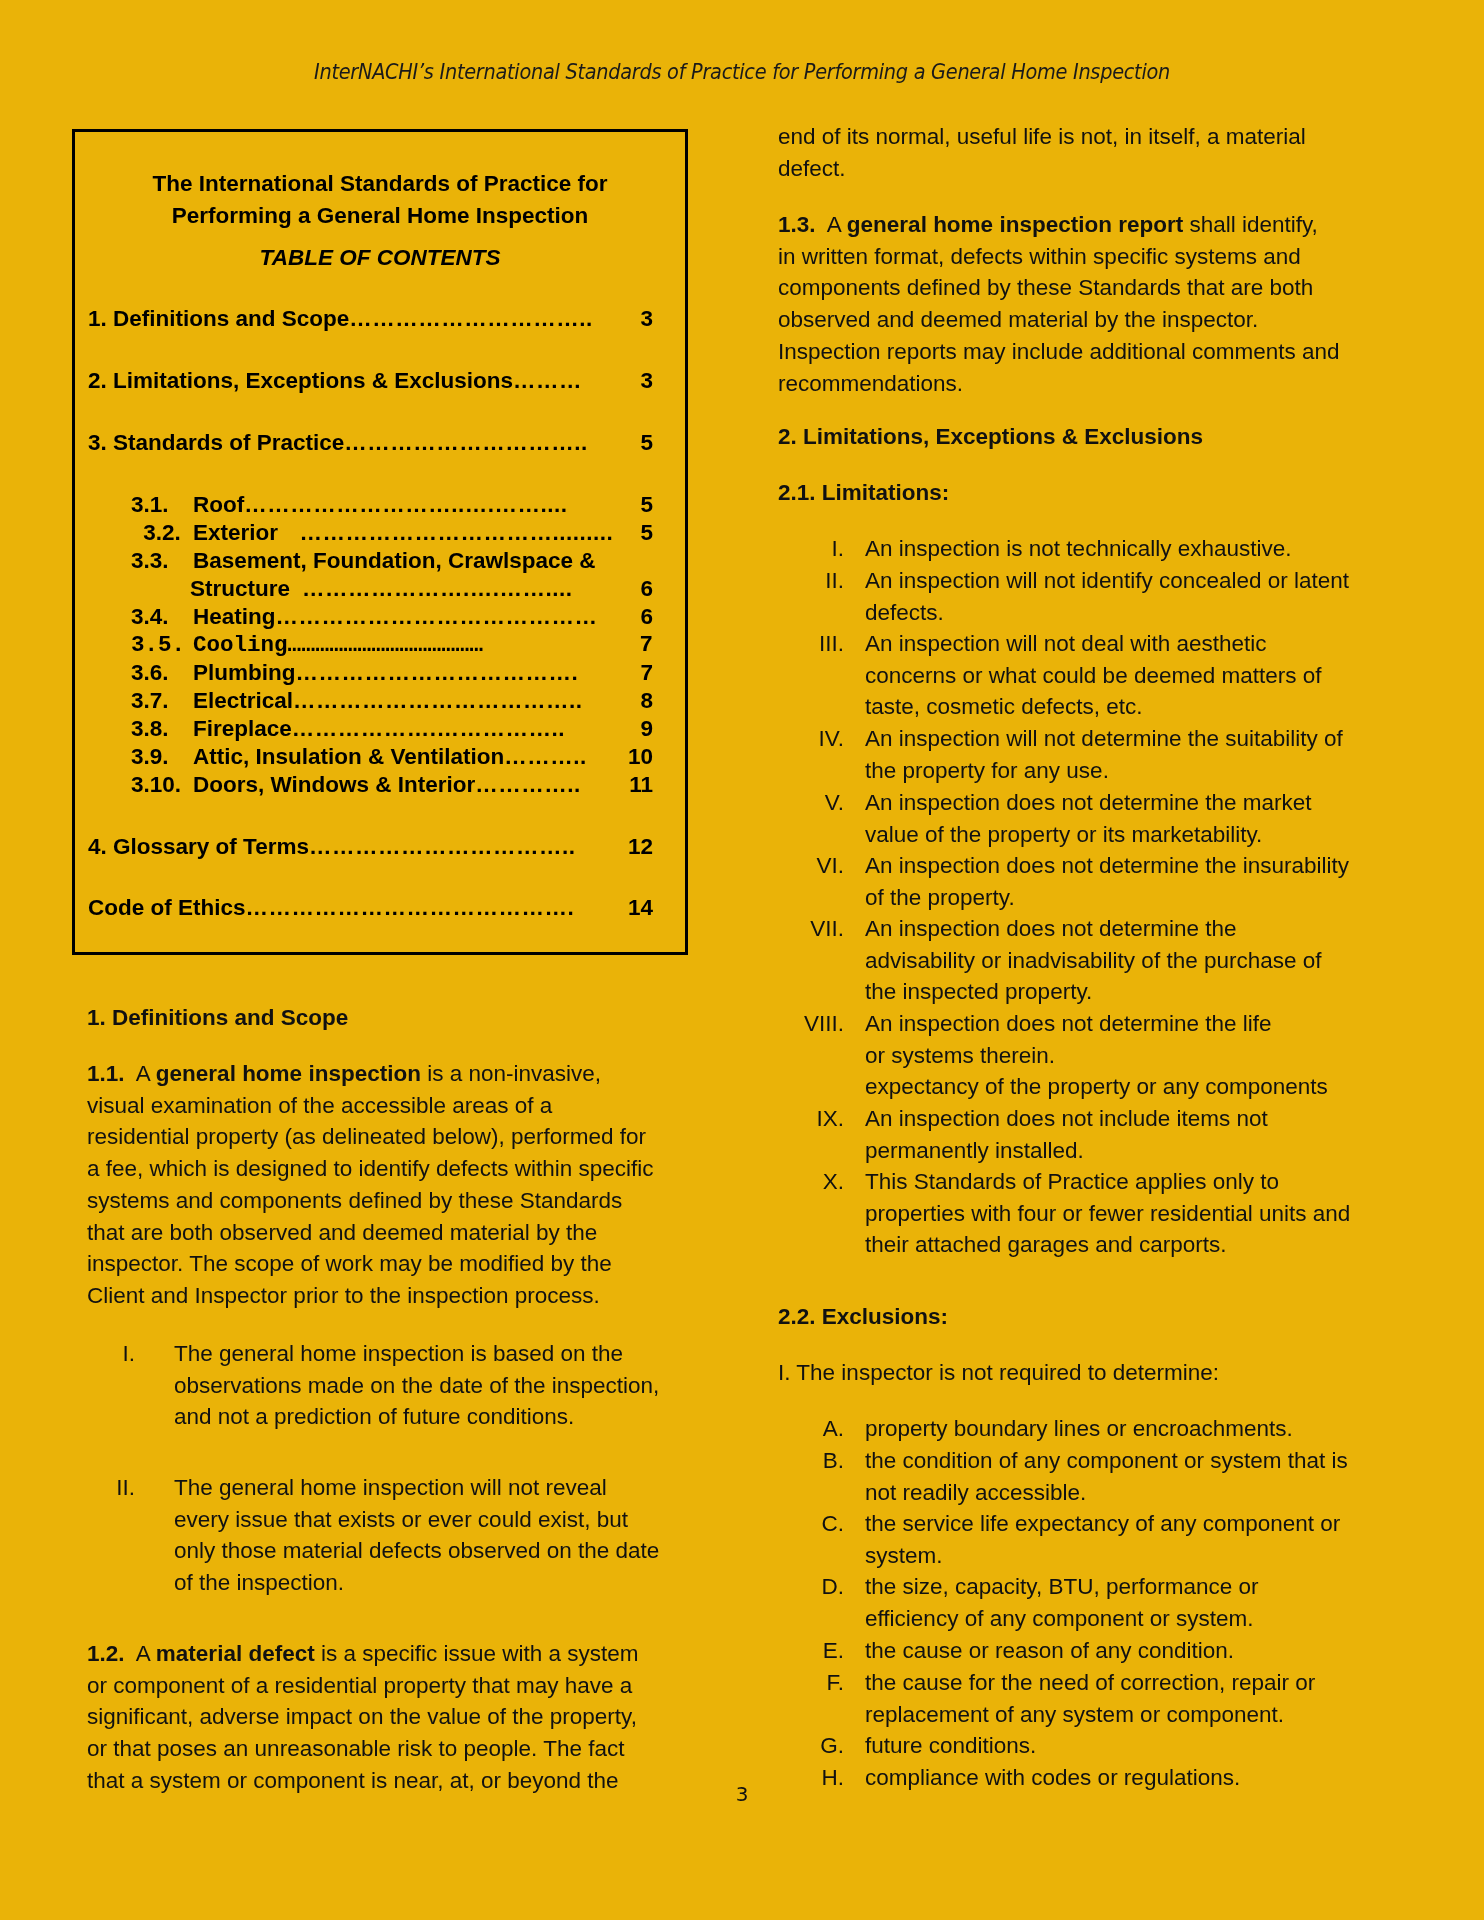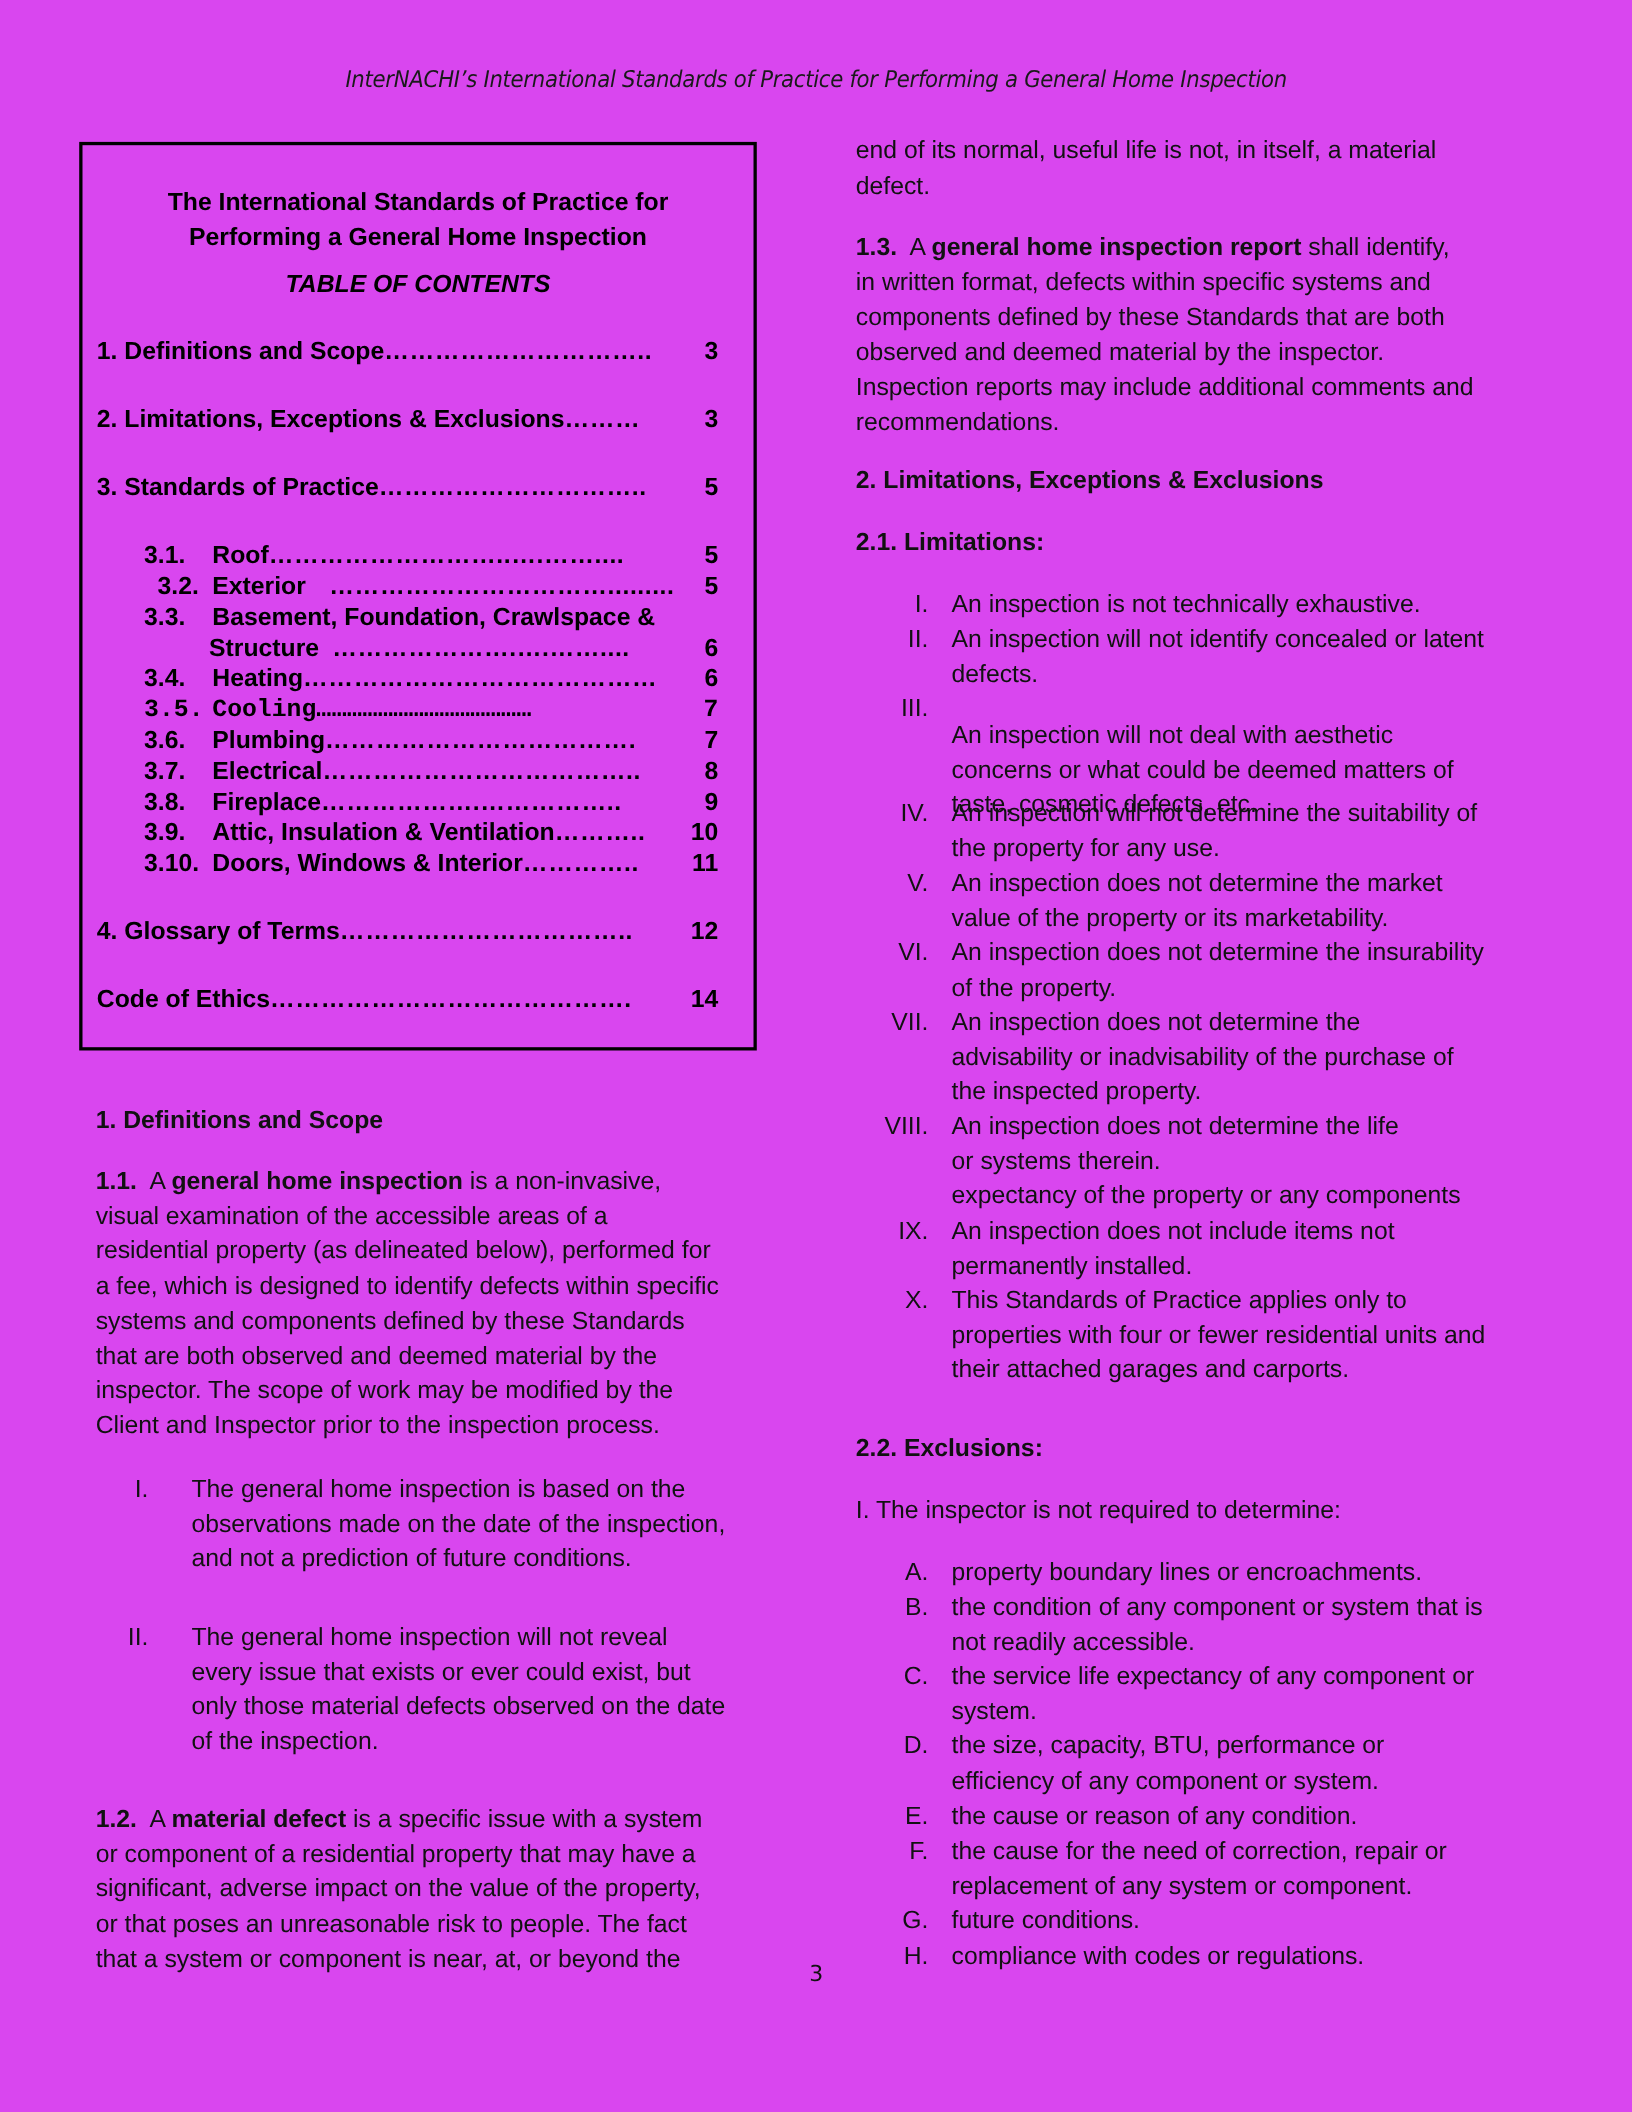--- a/index.html
+++ b/index.html
@@ -1,17 +1,17 @@
 <!DOCTYPE html>
 <html><head>
 <meta charset="utf-8">
 <style>
   html, body { margin: 0; padding: 0; background: #ffffff; }
   body { width: 1484px; height: 1920px; position: relative; overflow: hidden; color: #111; }
-  .page { position: absolute; left: 0; top: 0; width: 1484px; height: 1920px; background: #d946ef; }
+  .page { position: absolute; left: 0; top: 0; width: 1484px; height: 1920px; background: #eab308; }
   .running-header {
     position: absolute; left: 0; top: 60px; width: 1484px; text-align: center;
     font-family: "DejaVu Sans", sans-serif; font-style: italic; font-size: 21px; letter-spacing: -0.3px; color: #1a1a1a;
     transform: scaleX(0.92);
   }
   .toc-box {
     position: absolute; left: 72px; top: 129px; width: 616px; height: 826px;
     border: 3px solid #000; box-sizing: border-box;
     font-family: "Liberation Sans", sans-serif; font-weight: bold; font-size: 22.5px; color: #000;
   }
@@ -214,21 +214,21 @@
     </div>
     <div class="list-item" style="top:444px;">
       <span class="mk" style="left:0; width:66px;">II.</span>
       <div class="tx" style="left:87px; width:540px;">
         <div>An inspection will not identify concealed or latent</div>
         <div>defects.</div>
       </div>
     </div>
     <div class="list-item" style="top:507px;">
       <span class="mk" style="left:0; width:66px;">III.</span>
-      <div class="tx" style="left:87px; width:540px;margin-top:24px;">
+      <div class="tx" style="left:87px; width:540px;">
         <div>An inspection will not deal with aesthetic</div>
         <div>concerns or what could be deemed matters of</div>
         <div>taste, cosmetic defects, etc.</div>
       </div>
     </div>
     <div class="list-item" style="top:602px;">
       <span class="mk" style="left:0; width:66px;">IV.</span>
       <div class="tx" style="left:87px; width:540px;">
         <div>An inspection will not determine the suitability of</div>
         <div>the property for any use.</div>

